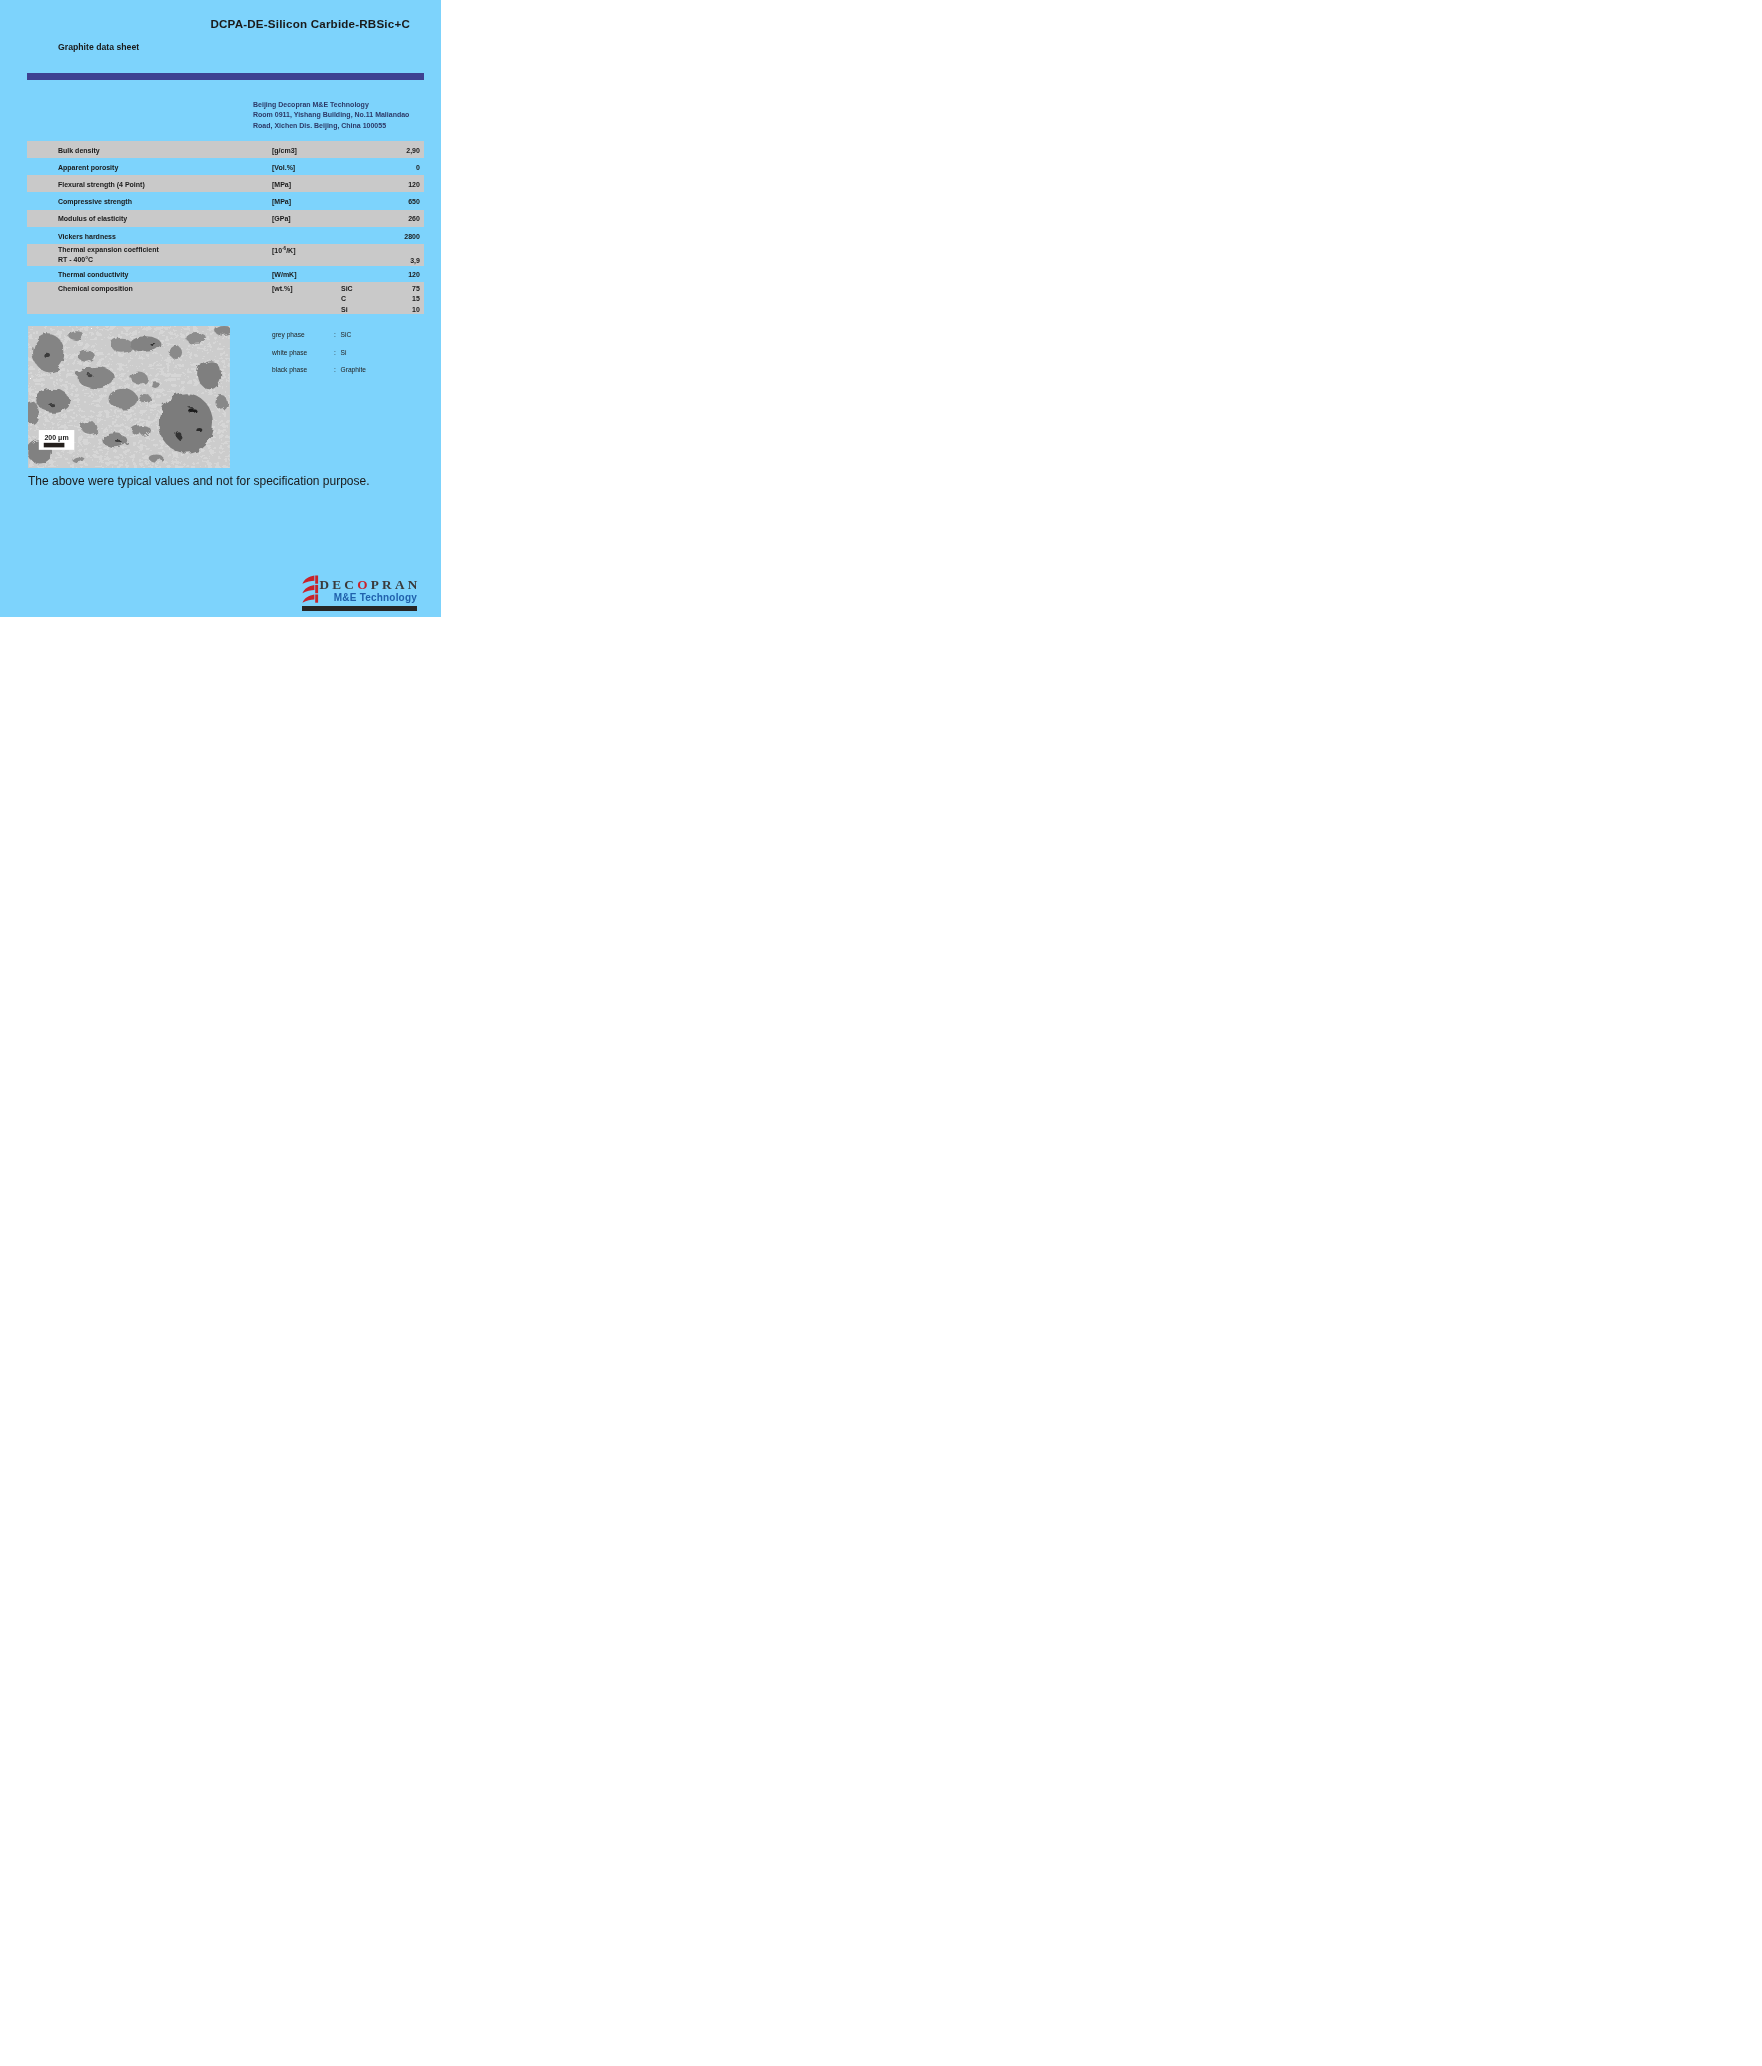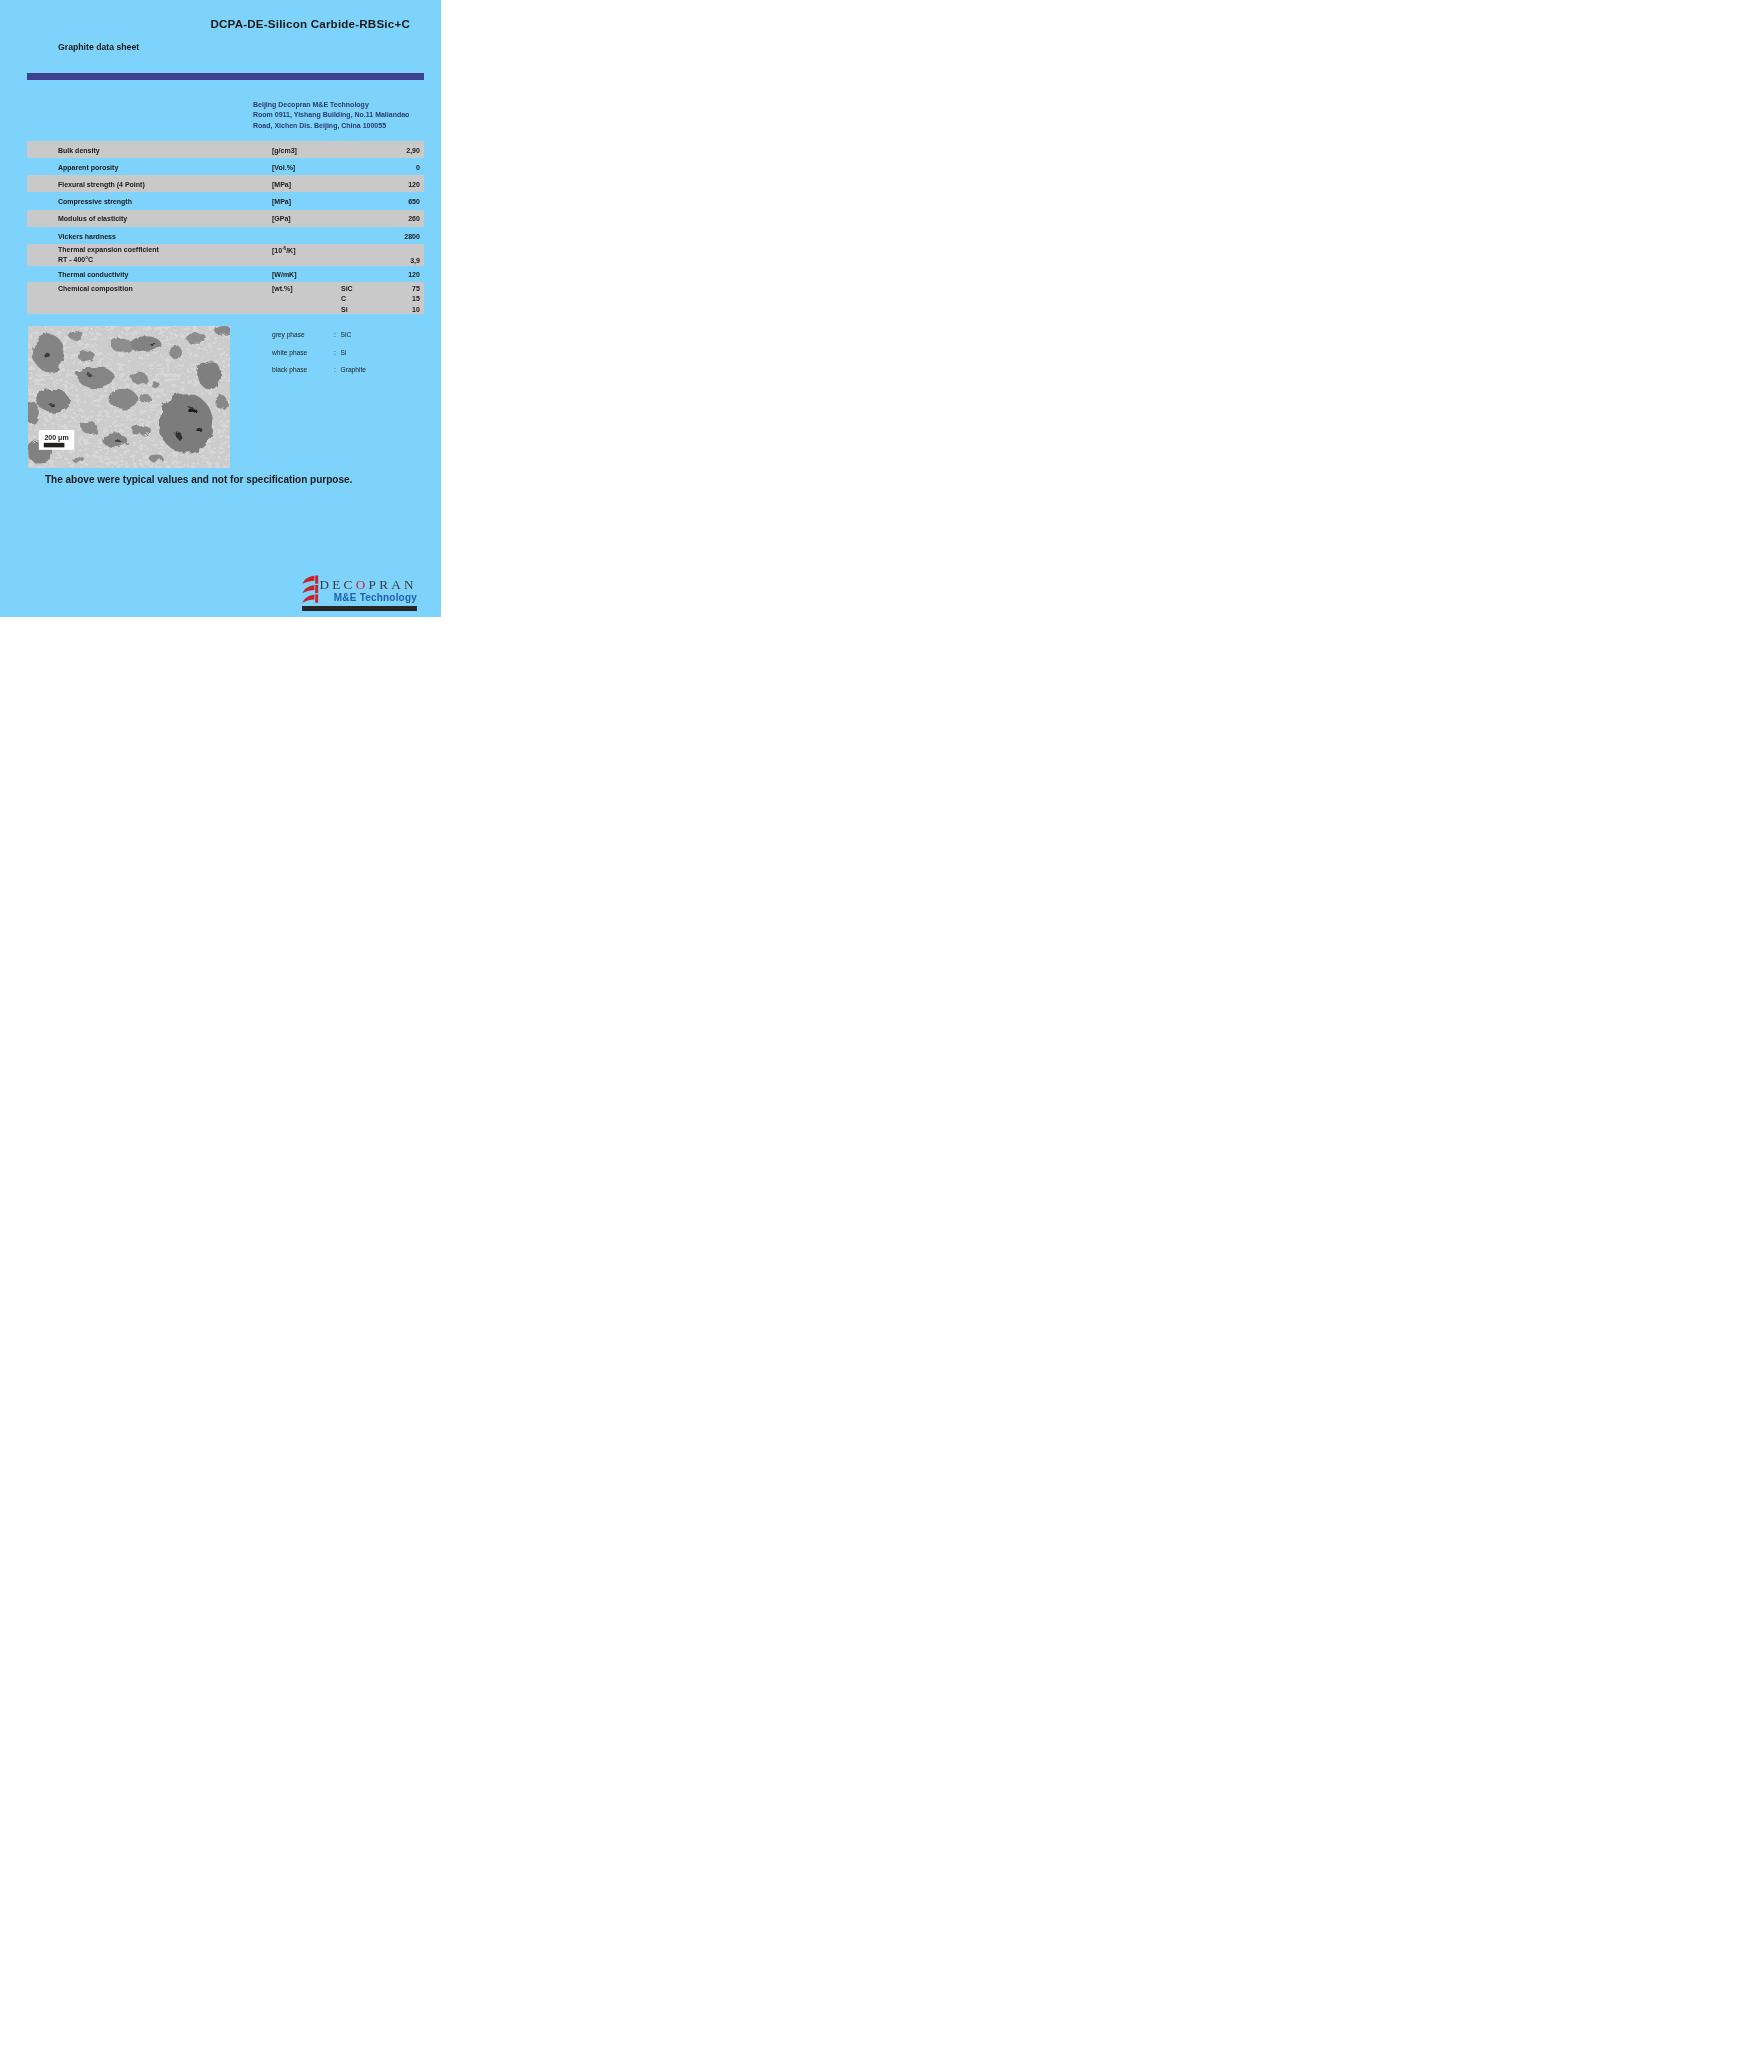--- a/index.html
+++ b/index.html
@@ -32,26 +32,26 @@
   .ln0{top:2.9px}.ln1{top:13.6px}.ln2{top:24.4px}
 
   .micrograph{position:absolute;left:28px;top:326px;width:202px;height:142px;}
   .micrograph svg{display:block;width:202px;height:142px;}
 
   .legend{position:absolute;left:272px;top:331px;font-size:6.6px;color:#222;}
   .legend-row{display:flex;margin-bottom:10px;height:7.4px;align-items:center;}
   .lg-label{width:62px;}
   .lg-colon{width:6.6px;}
 
-  .note{position:absolute;left:28px;top:474px;font-size:10px;font-weight:bold;margin-left:17px;}
+  .note{position:absolute;left:28px;top:474px;font-size:12px;font-weight:normal;}
 
   .logo{position:absolute;left:302px;top:574px;width:115px;height:38px;}
   .logo-icon{position:absolute;left:0;top:0.8px;}
   .brand{position:absolute;left:17.4px;top:3.3px;font-family:"Liberation Serif",serif;
-         font-weight:normal;font-size:13.2px;letter-spacing:3.3px;color:#3b3a3a;white-space:nowrap;}
+         font-weight:bold;font-size:13.2px;letter-spacing:3.3px;color:#3b3a3a;white-space:nowrap;}
   .brand .red-o{color:#c8232b;}
   .tagline{position:absolute;right:0;top:18px;font-size:10px;font-weight:bold;color:#2061ac;
            letter-spacing:0.2px;white-space:nowrap;text-align:center;}
   .footer-bar{position:absolute;left:0;top:32px;width:115px;height:5px;background:#262626;}
 </style>
 </head>
 <body>
 
 <div class="page">
 

